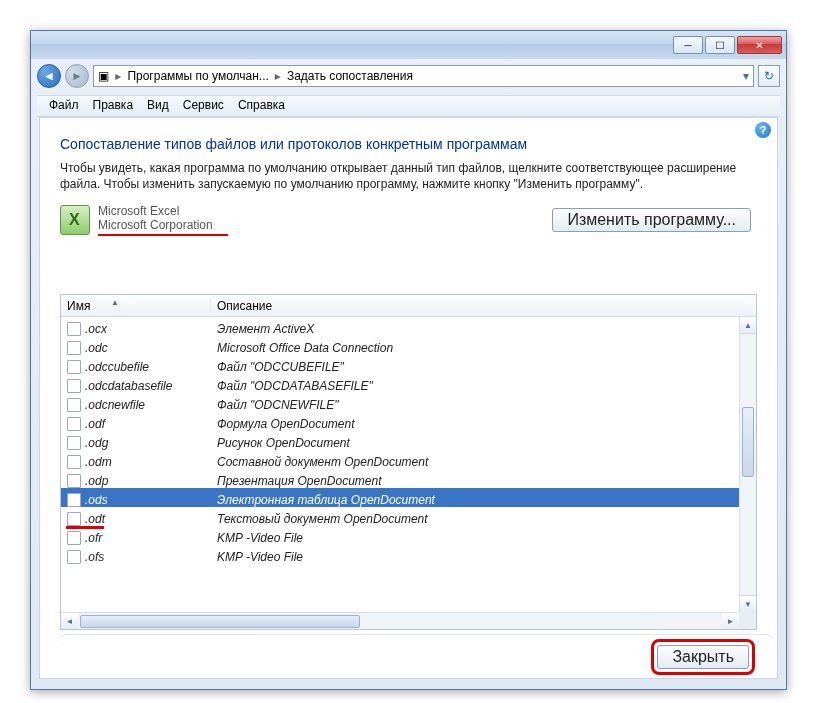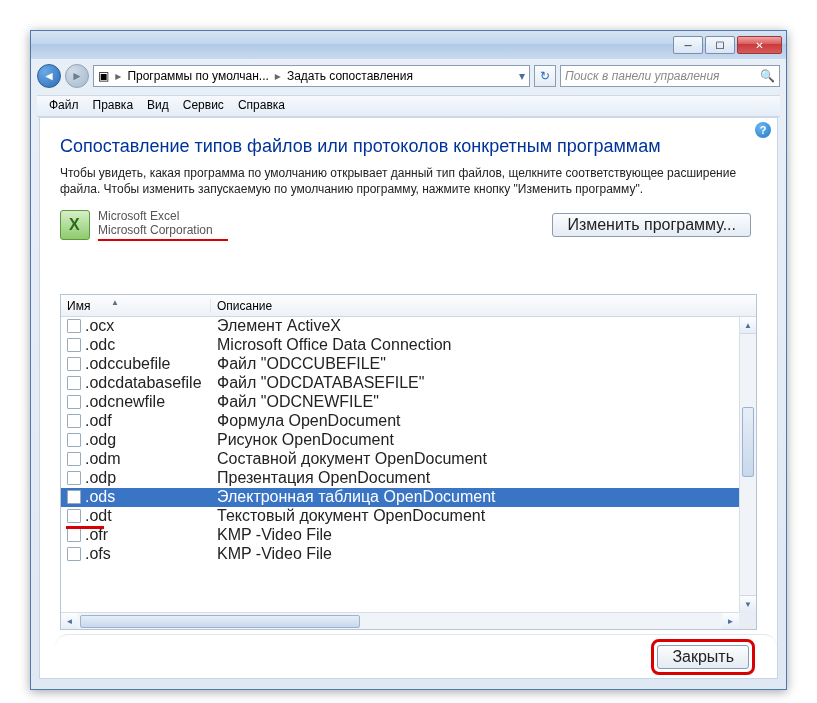--- a/index.html
+++ b/index.html
@@ -84,21 +84,21 @@
     background: #fff; border: 1px solid #c9d5e4;
   }
   .helpicon {
     position: absolute; right: 6px; top: 4px;
     width: 16px; height: 16px; border-radius: 50%;
     background: radial-gradient(circle at 35% 30%, #6cb7f1, #1e7ac7);
     color: #fff; font-weight: bold; font-size: 11px;
     display: flex; align-items: center; justify-content: center;
   }
   .heading {
-    color: #003399; font-size: 18px;
+    color: #003399; font-size: 14px;
     margin: 18px 20px 8px 20px;
   }
   .bodytxt {
     margin: 0 20px 12px 20px; color: #222; line-height: 1.35;
   }
   .approw {
     margin: 0 20px 10px 20px; display: flex; align-items: center;
   }
   .appicon {
     width: 30px; height: 30px; margin-right: 8px;
@@ -133,22 +133,22 @@
     border-bottom: 1px solid #cfd9e6;
     display: flex; align-items: center; font-size: 12px;
   }
   .col1 { width: 150px; padding-left: 6px; border-right: 1px solid #e1e7ee; position: relative; }
   .col2 { flex: 1; padding-left: 6px; }
   .sorttick { font-size: 8px; color: #5a6e85; position: absolute; left: 50px; top: -1px; }
   .listbody {
     flex: 1; overflow: hidden; position: relative; background: #fff;
   }
   .row {
-    height: 19px; display: flex; align-items: flex-start;
-    font-size: 16px; color: #222;
+    height: 19px; display: flex; align-items: flex-end;
+    font-size: 12px; color: #222; font-style: italic;
   }
   .row .c1 {
     width: 150px; padding-left: 6px; display: flex; align-items: center; gap: 4px;
   }
   .row .c2 { flex: 1; padding-left: 6px; }
   .row.selected {
     background: #3a74c4; color: #fff;
   }
   .ficon {
     width: 14px; height: 14px;
@@ -221,24 +221,20 @@
     <div class="navbtn fwd">►</div>
     <div class="address">
       <span>▣</span>
       <span class="sep">▸</span>
       <span class="seg">Программы по умолчан...</span>
       <span class="sep">▸</span>
       <span class="seg">Задать сопоставления</span>
       <span style="margin-left:auto;color:#4b6e9d">▾</span>
     </div>
     <div class="refresh">↻</div>
-    <div class="search">
-      <span>Поиск в панели управления</span>
-      <span class="mag" style="margin-left:auto">🔍</span>
-    </div>
   </div>
 
   <div class="menubar">
     <span>Файл</span>
     <span>Правка</span>
     <span>Вид</span>
     <span>Сервис</span>
     <span>Справка</span>
   </div>
 

